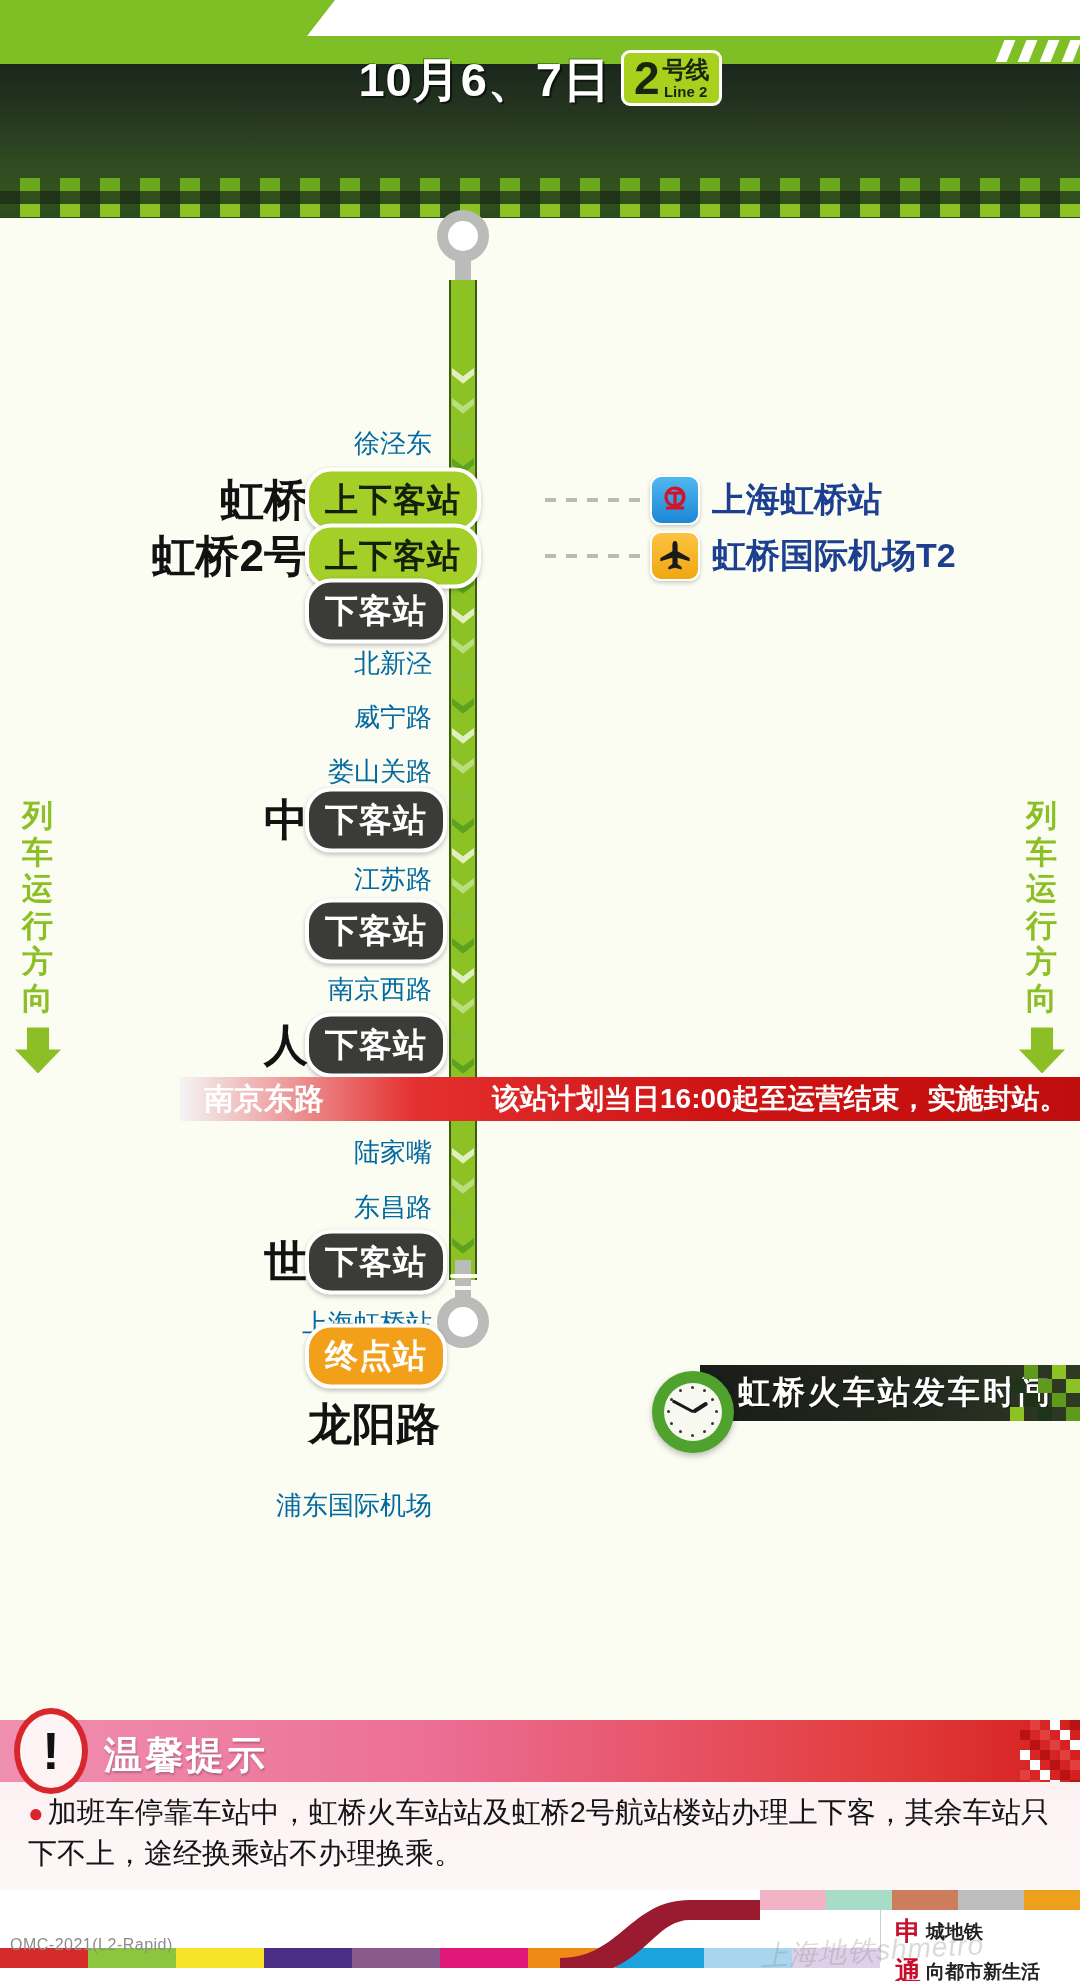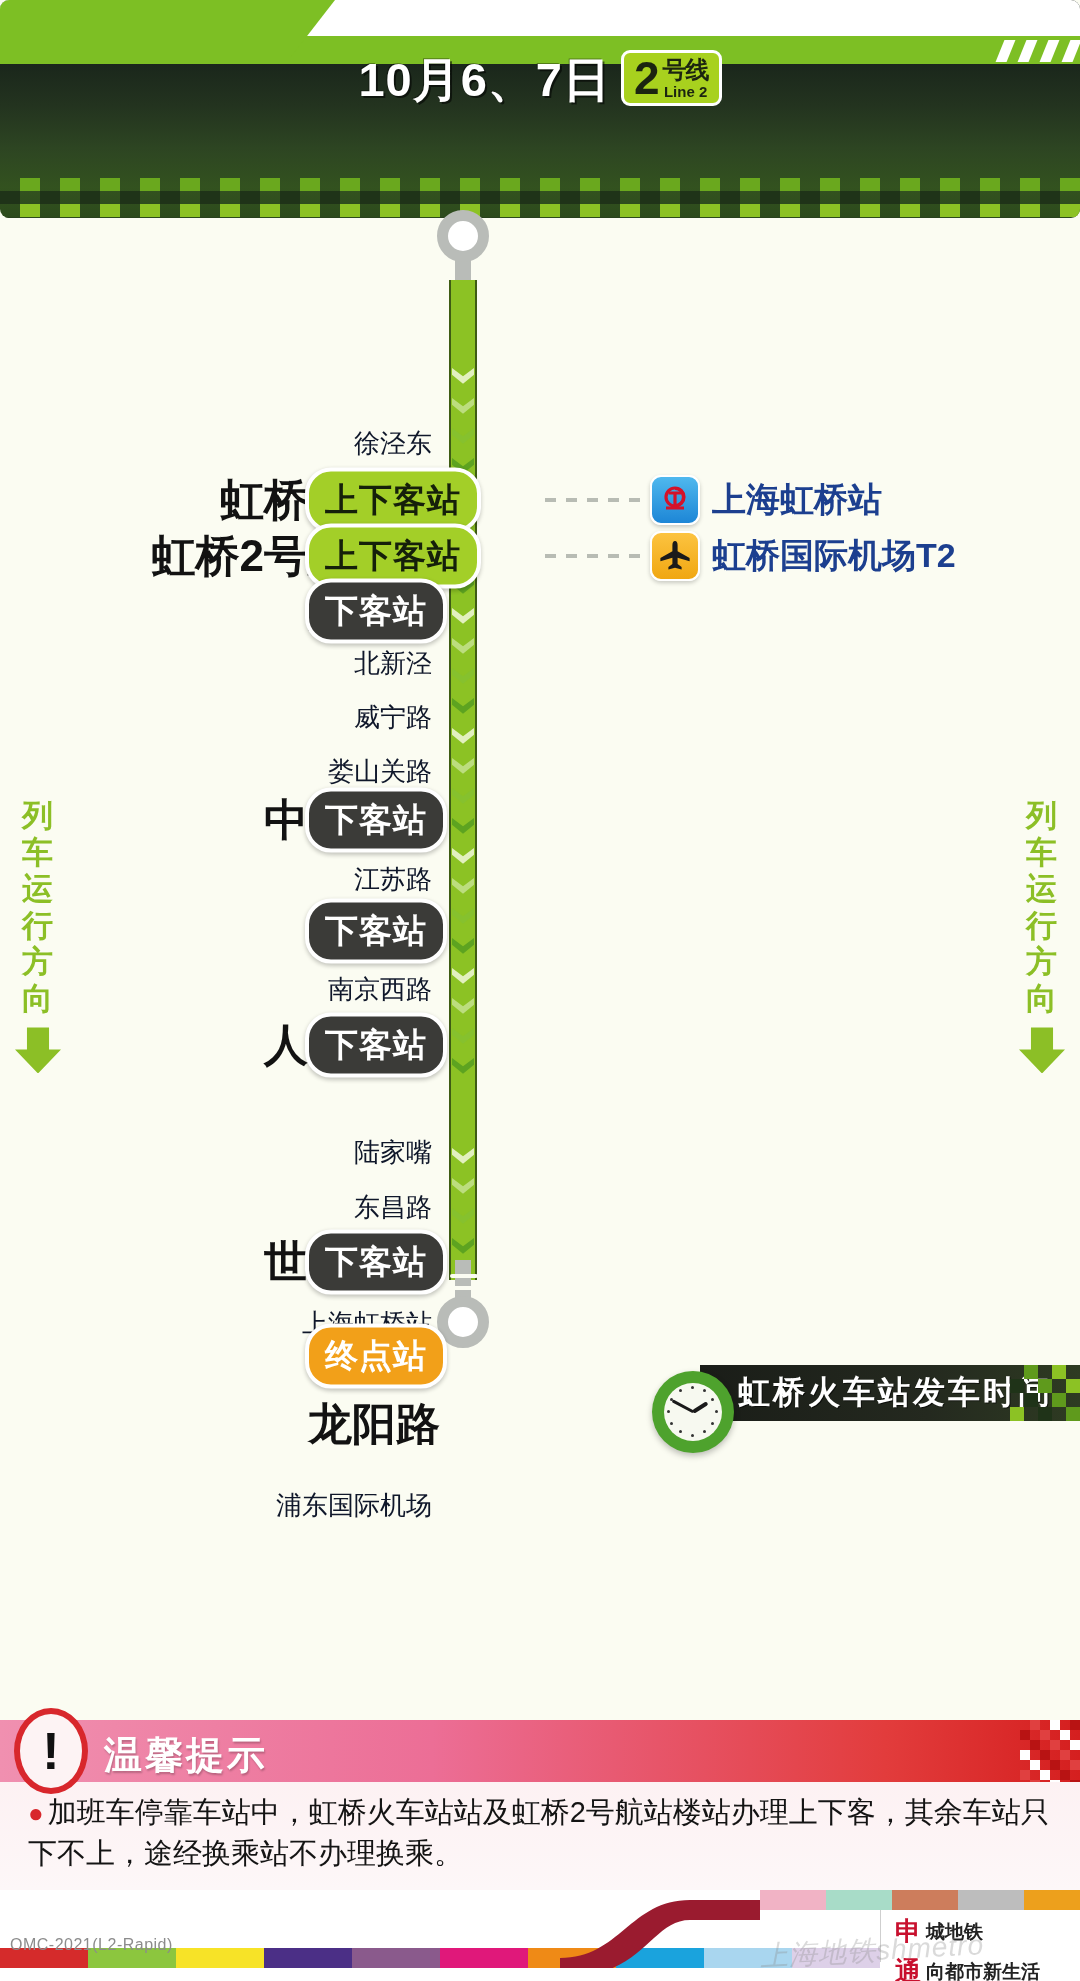--- a/index.html
+++ b/index.html
@@ -9,21 +9,20 @@
     background: #ffffff;
     overflow: hidden;
   }
   #poster { position: relative; width: 1080px; height: 1981px; background: #fbfcf2; }
 
   
   .header {
     position: relative; width: 1080px; height: 218px;
     background: linear-gradient(180deg,#0d1410 0%, #17221a 22%, #23331f 48%, #2d4522 68%, #33521f 86%, #2c4a1c 100%);
     overflow: hidden;
-    border-radius: 9px;
   }
   .hdr-top-white { position:absolute; left:0; top:0; width:1080px; height:58px; background:#ffffff; }
   .hdr-green-swoop {
     position:absolute; left:-10px; top:0; width:380px; height:58px; background:#7dbf24;
     clip-path: polygon(0 0, 345px 0, 300px 58px, 0 58px);
   }
   .hdr-green-band {
     position:absolute; left:0; top:36px; width:1080px; height:28px; background:#7dbf24;
   }
   .hdr-slash { position:absolute; top:40px; width:11px; height:22px; background:#ffffff; transform: skewX(-22deg); }
@@ -75,21 +74,21 @@
     position:absolute; left:452px; width:22px; height:17px;
     clip-path: polygon(0 0, 50% 48%, 100% 0, 100% 40%, 50% 92%, 0 40%);
   }
   .st-major {
     position:absolute; right:640px; width:420px; text-align:right;
     font-size:44px; font-weight:bold; color:#121212; white-space:nowrap;
     transform: translateY(-50%);
   }
   .st-minor {
     position:absolute; right:648px; width:420px; text-align:right;
-    font-size:26px; color:#0f172a; white-space:nowrap;
+    font-size:26px; color:#0369a1; white-space:nowrap;
     transform: translateY(-50%);
   }
   .pill {
     position:absolute; left:452px; transform: translate(-50%,-50%);
     padding:6px 16px; border-radius:26px; white-space:nowrap;
     font-size:33px; font-weight:bold; letter-spacing:1px;
     border:4px solid #ffffff; box-shadow:0 2px 4px rgba(0,0,0,.22);
   }
   .pill-board { background:#a3cf28; color:#15200a; }
   .pill-alight { background:#3b3b38; color:#ffffff; }
@@ -439,20 +438,25 @@
         <div class="st-minor" style="top: 989px;">东昌路</div>
         <div class="st-major" style="top: 1044px;">世纪大道</div>
         <div class="pill pill-alight anchor-left" style="top: 1044px;">下客站</div>
         <div class="st-minor" style="top: 1105px;">上海虹桥站</div>
         <div class="st-minor" style="top: 1153px;">世纪公园</div>
         <div class="st-major" style="top: 1206px;">龙阳路</div>
         <div class="pill pill-term anchor-left" style="top: 1138px;">终点站</div>
         <div class="st-minor" style="top: 1287px;">浦东国际机场</div>
       </div>
 
+    <div class="closure" id="closure" style="top: 881px;">
+      <div class="closure-bg"></div>
+      <div class="closure-name">南京东路</div>
+      <div class="closure-msg">该站计划当日16:00起至运营结束，实施封站。</div>
+    </div>
 
     <div class="depbox">
       <div class="dep-banner">
         <span class="dep-banner-title">虹桥火车站发车时间</span>
       </div>
       <div class="dep-checks" id="dep-checks">
           <div class="chk" style="left: 14px; top: 0px; width: 14px; height: 14px; background: rgb(95, 154, 28);"></div>
           <div class="chk" style="left: 42px; top: 0px; width: 14px; height: 14px; background: rgb(140, 194, 36);"></div>
           <div class="chk" style="left: 0px; top: 14px; width: 14px; height: 14px; background: rgb(31, 51, 24);"></div>
           <div class="chk" style="left: 28px; top: 14px; width: 14px; height: 14px; background: rgb(95, 154, 28);"></div>

